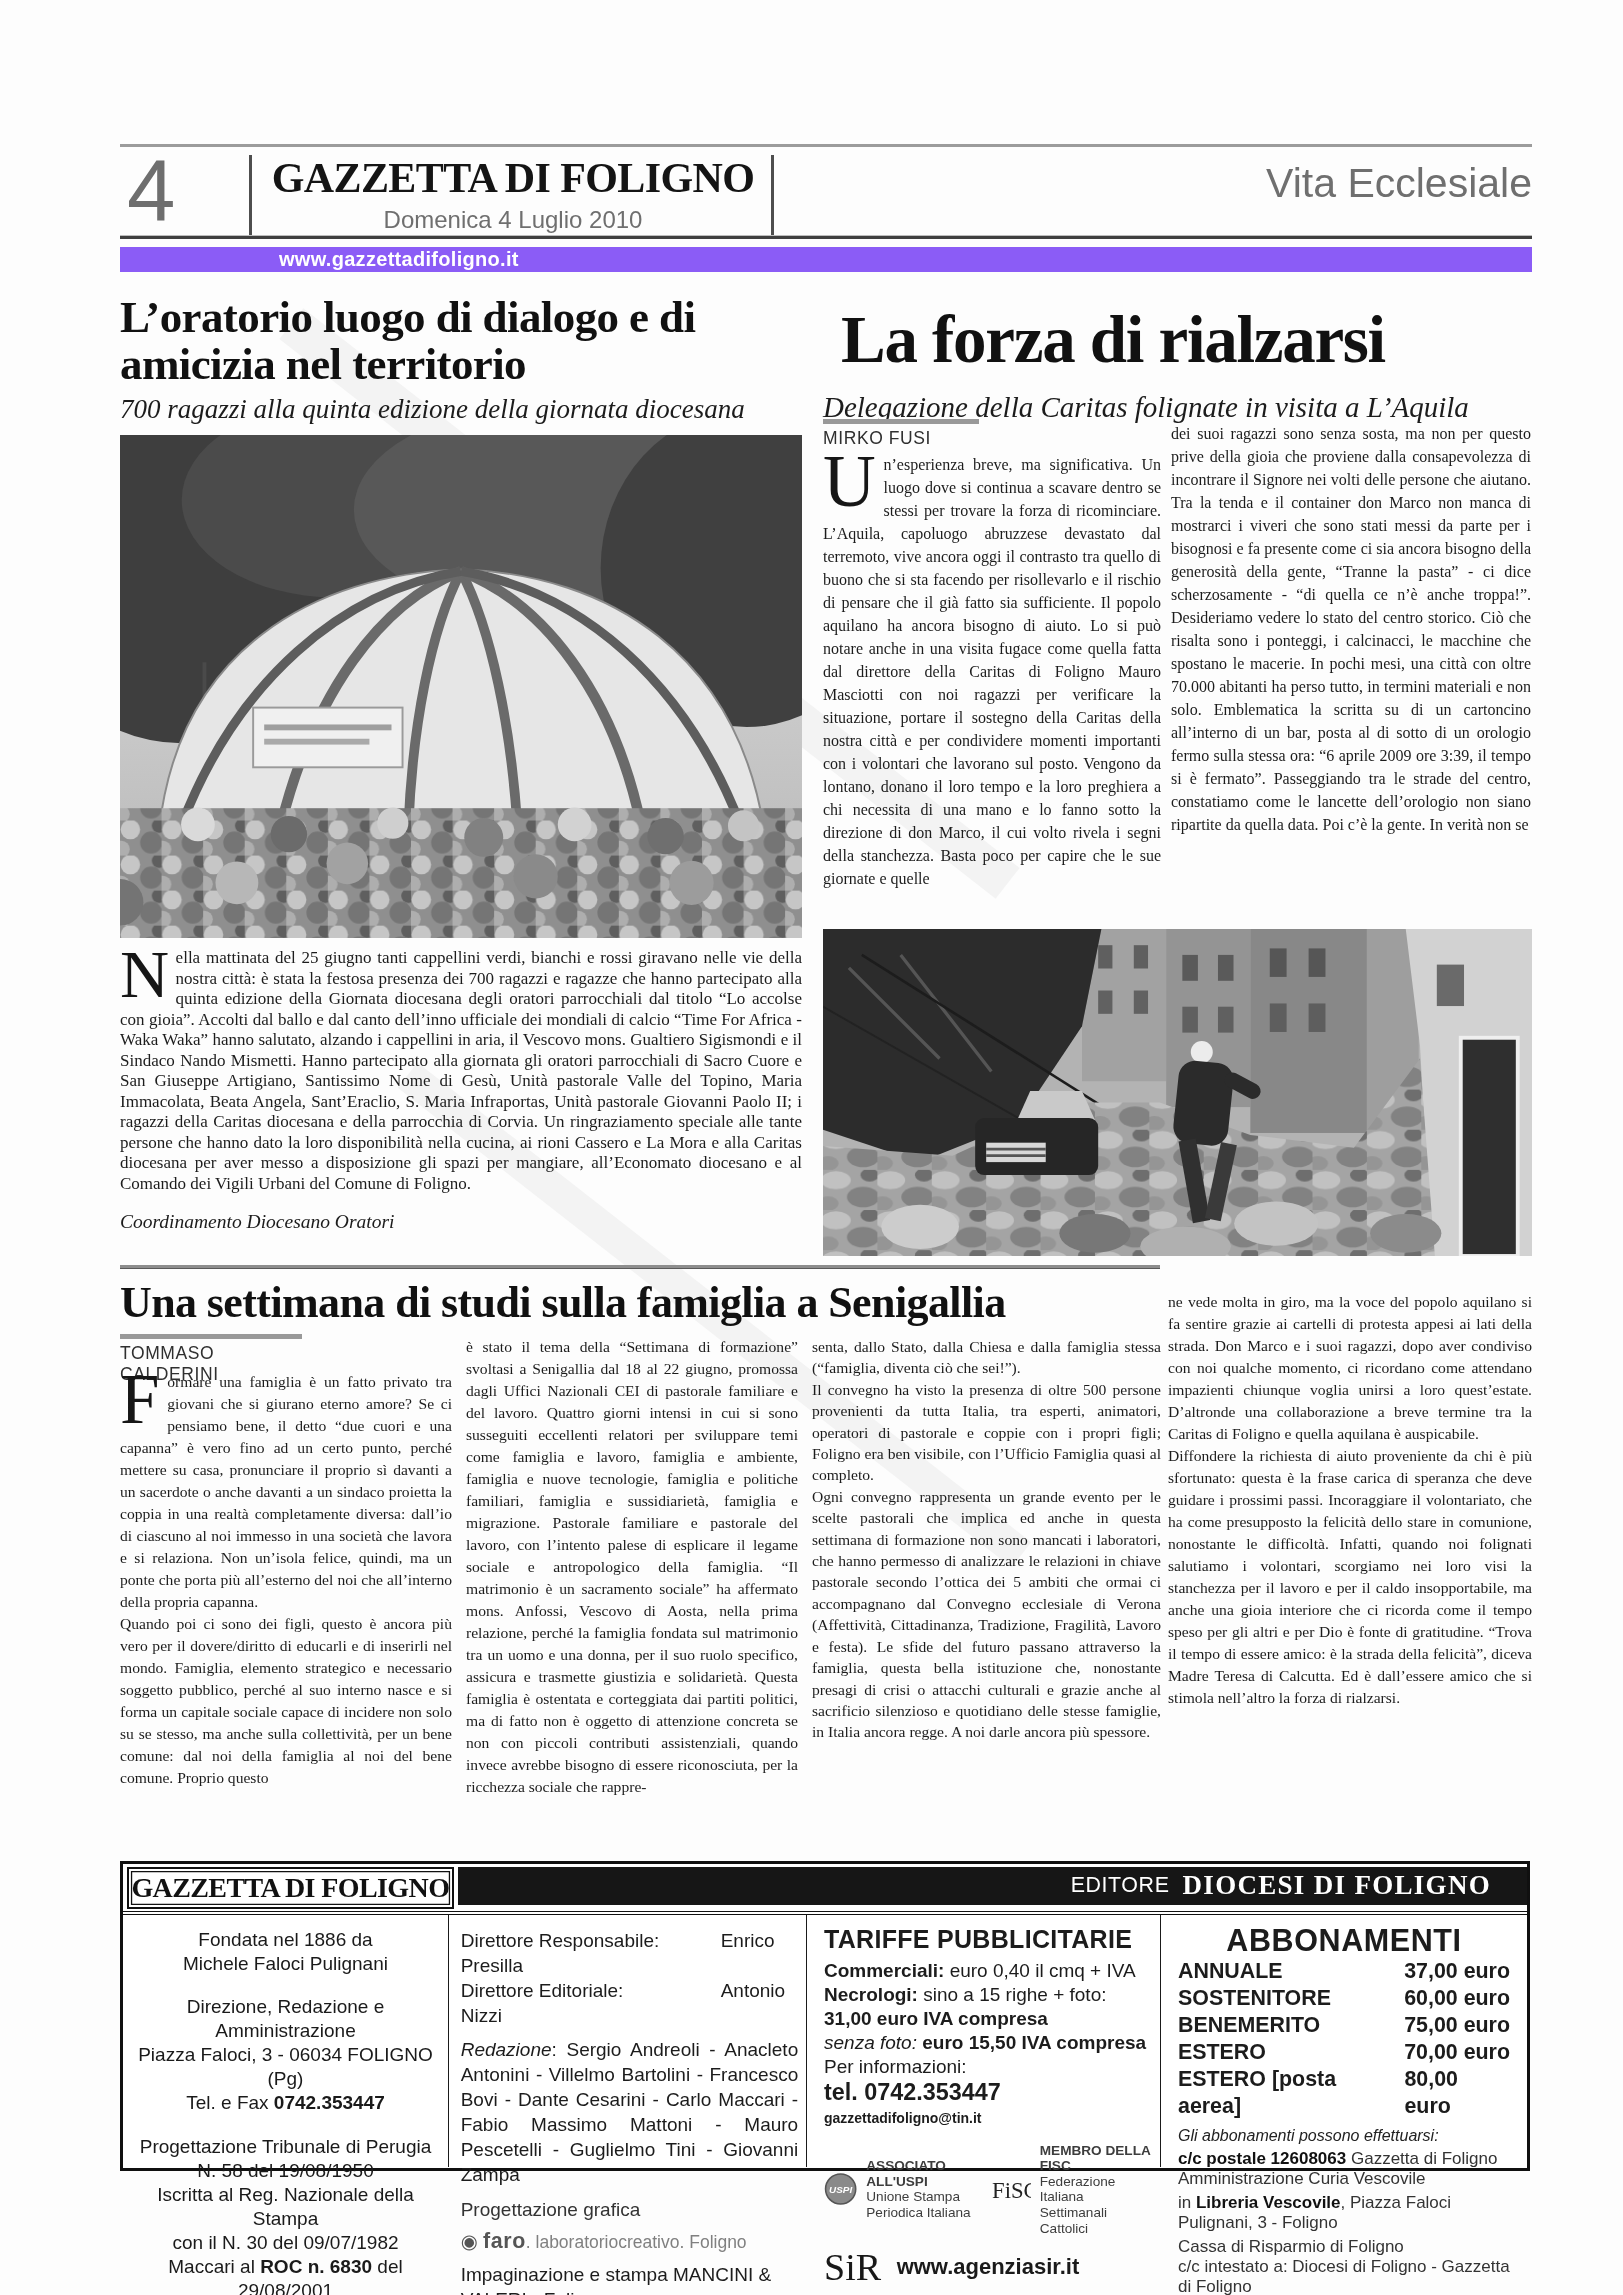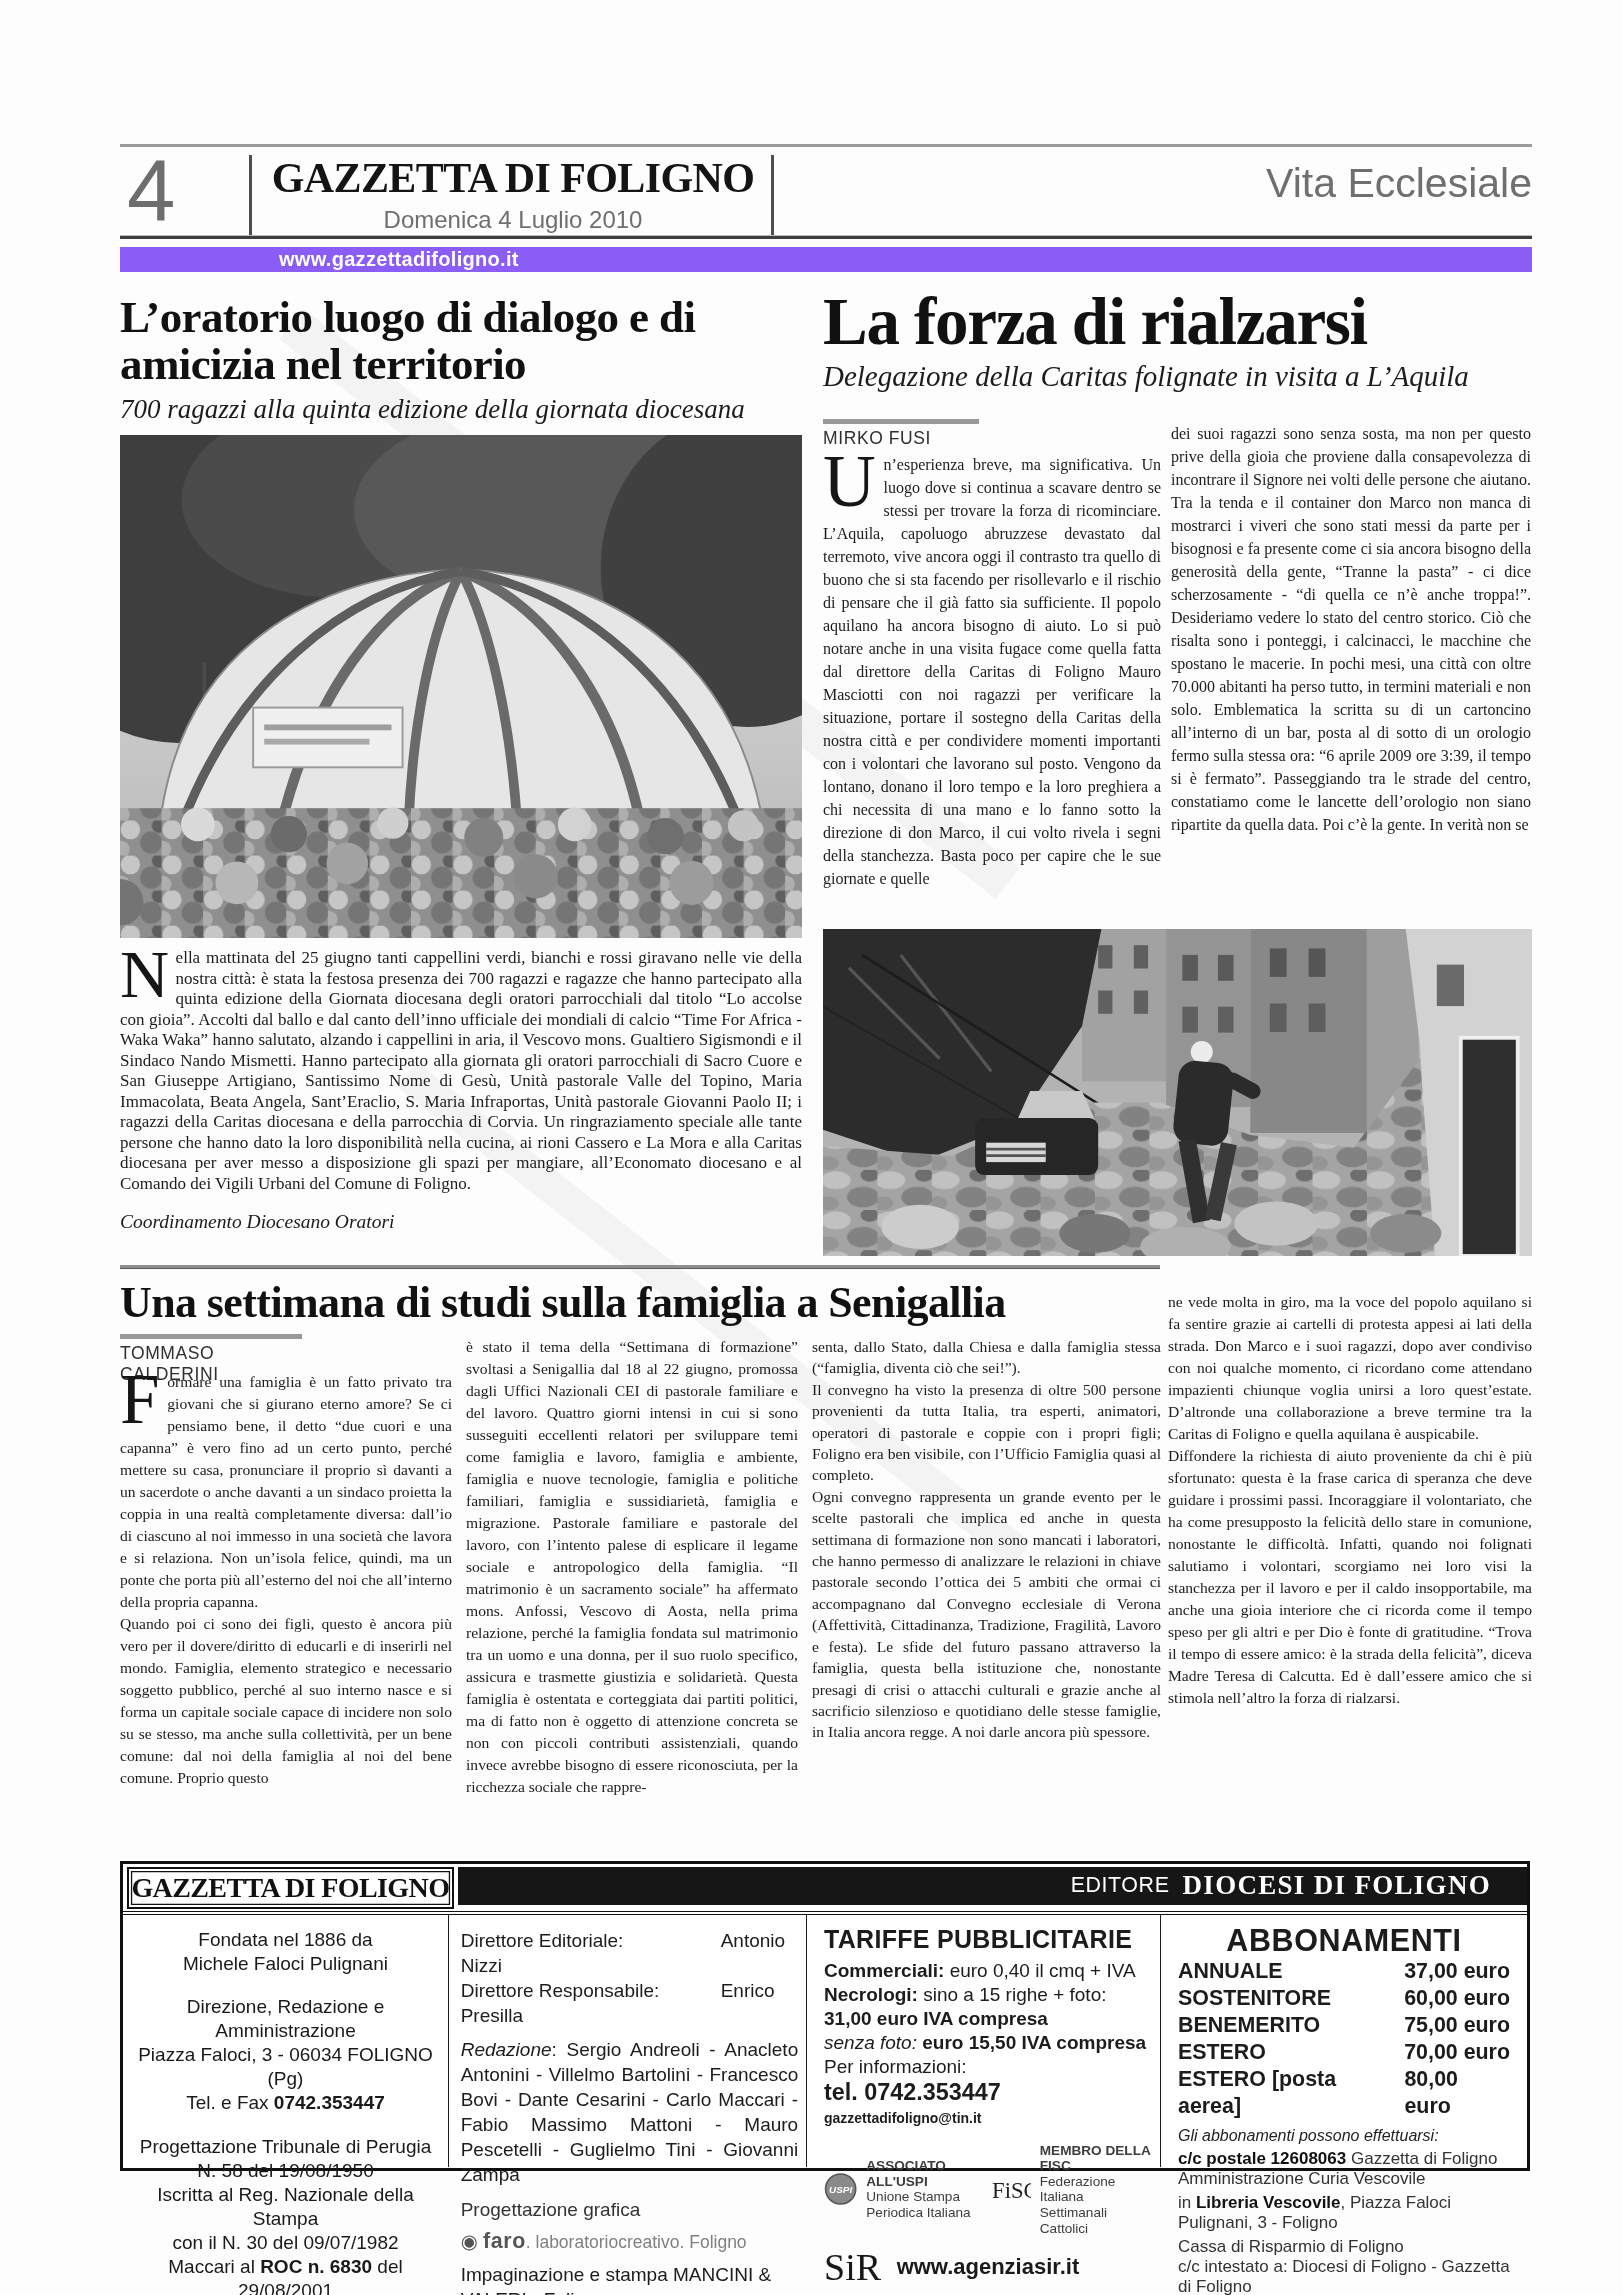--- a/index.html
+++ b/index.html
@@ -173,21 +173,21 @@
         <circle cx="880" cy="690" r="34" fill="#9c9c9c"></circle>
           <circle cx="500, " cy="720" r="36" fill="#747474"></circle>
       </svg>
     </figure>
     <p class="orat-body"><span class="dropcap">N</span><span>ella mattinata del 25 giugno tanti cappellini verdi, bianchi e rossi giravano nelle vie della nostra città: è stata la festosa presenza dei 700 ragazzi e ragazze che hanno partecipato alla quinta edizione della Giornata diocesana degli oratori parrocchiali dal titolo “Lo accolse con gioia”. Accolti dal ballo e dal canto dell’inno ufficiale dei mondiali di calcio “Time For Africa - Waka Waka” hanno salutato, alzando i cappellini in aria, il Vescovo mons. Gualtiero Sigismondi e il Sindaco Nando Mismetti. Hanno partecipato alla giornata gli oratori parrocchiali di Sacro Cuore e San Giuseppe Artigiano, Santissimo Nome di Gesù, Unità pastorale Valle del Topino, Maria Immacolata, Beata Angela, Sant’Eraclio, S. Maria Infraportas, Unità pastorale Giovanni Paolo II; i ragazzi della Caritas diocesana e della parrocchia di Corvia. Un ringraziamento speciale alle tante persone che hanno dato la loro disponibilità nella cucina, ai rioni Cassero e La Mora e alla Caritas diocesana per aver messo a disposizione gli spazi per mangiare, all’Economato diocesano e al Comando dei Vigili Urbani del Comune di Foligno.</span></p>
     <div class="orat-sig">Coordinamento Diocesano Oratori</div>
   </section>
 
   <section>
     <div class="forza-head">
-      <h1 class="headline" style="margin:0;">La forza di rialzarsi</h1>
+      <h1 class="headline" style="margin:18px;">La forza di rialzarsi</h1>
       <div class="subhead">Delegazione della Caritas folignate in visita a L’Aquila</div>
     </div>
     <div class="forza-byline">
       <div class="byline-rule"></div>
       <div class="byline-name">MIRKO FUSI</div>
     </div>
     <div class="coltext forza-col1"><span class="dropcap">U</span><span>n’esperienza breve, ma significativa. Un luogo dove si continua a scavare dentro se stessi per trovare la forza di ricominciare. L’Aquila, capoluogo abruzzese devastato dal terremoto, vive ancora oggi il contrasto tra quello di buono che si sta facendo per risollevarlo e il rischio di pensare che il già fatto sia sufficiente. Il popolo aquilano ha ancora bisogno di aiuto. Lo si può notare anche in una visita fugace come quella fatta dal direttore della Caritas di Foligno Mauro Masciotti con noi ragazzi per verificare la situazione, portare il sostegno della Caritas della nostra città e per condividere momenti importanti con i volontari che lavorano sul posto. Vengono da lontano, donano il loro tempo e la loro preghiera a chi necessita di una mano e lo fanno sotto la direzione di don Marco, il cui volto rivela i segni della stanchezza. Basta poco per capire che le sue giornate e quelle</span></div>
     <div class="coltext forza-col2">dei suoi ragazzi sono senza sosta, ma non per questo prive della gioia che proviene dalla consapevolezza di incontrare il Signore nei volti delle persone che aiutano. Tra la tenda e il container don Marco non manca di mostrarci i viveri che sono stati messi da parte per i bisognosi e fa presente come ci sia ancora bisogno della generosità della gente, “Tranne la pasta” - ci dice scherzosamente - “di quella ce n’è anche troppa!”. Desideriamo vedere lo stato del centro storico. Ciò che risalta sono i ponteggi, i calcinacci, le macchine che spostano le macerie. In pochi mesi, una città con oltre 70.000 abitanti ha perso tutto, in termini materiali e non solo. Emblematica la scritta su di un cartoncino all’interno di un bar, posta al di sotto di un orologio fermo sulla stessa ora: “6 aprile 2009 ore 3:39, il tempo si è fermato”. Passeggiando tra le strade del centro, constatiamo come le lancette dell’orologio non siano ripartite da quella data. Poi c’è la gente. In verità non se</div>
     <figure class="forza-photo">
       <svg width="709" height="327" viewBox="0 0 1095 505" preserveAspectRatio="none">
@@ -285,22 +285,22 @@
         <div class="gapA"></div>
         <div>Progettazione Tribunale di Perugia</div>
         <div>N. 58 del 19/08/1950</div>
         <div>Iscritta al Reg. Nazionale della Stampa</div>
         <div>con il N. 30 del 09/07/1982</div>
         <div><span>Maccari al </span><span class="b">ROC n. 6830</span><span> del 29/08/2001</span></div>
         <div><span>ISSN. </span><span class="b">1121 - 3574</span></div>
       </div>
 
       <div class="f-colB">
+        <div><span style="display:inline-block;width:260px;">Direttore Responsabile:</span><span>Enrico Presilla</span></div>
         <div><span style="display:inline-block;width:260px;">Direttore Editoriale:</span><span>Antonio Nizzi</span></div>
-        <div><span style="display:inline-block;width:260px;">Direttore Responsabile:</span><span>Enrico Presilla</span></div>
         <div class="redaz"><span class="i">Redazione</span><span>: Sergio Andreoli - Anacleto Antonini - Villelmo Bartolini - Francesco Bovi - Dante Cesarini - Carlo Maccari - Fabio Massimo Mattoni - Mauro Pescetelli - Guglielmo Tini - Giovanni Zampa</span></div>
         <div class="faroline" style="margin-top:10.4px;color:#333;">Progettazione grafica</div>
         <div class="faroline"><span class="faro-ic">◉</span> <span class="faro-w">faro</span><span class="faro-rest">. laboratoriocreativo. Foligno</span></div>
         <div style="margin-top:7.8px;"><span>Impaginazione e stampa </span><span>MANCINI &amp; VALERI - Foligno</span></div>
 
       </div>
 
       <div class="f-colC">
         <div class="tar-title">TARIFFE PUBBLICITARIE</div>
         <div class="tar-line"><span class="b">Commerciali:</span><span> euro 0,40 il cmq + IVA</span></div>

